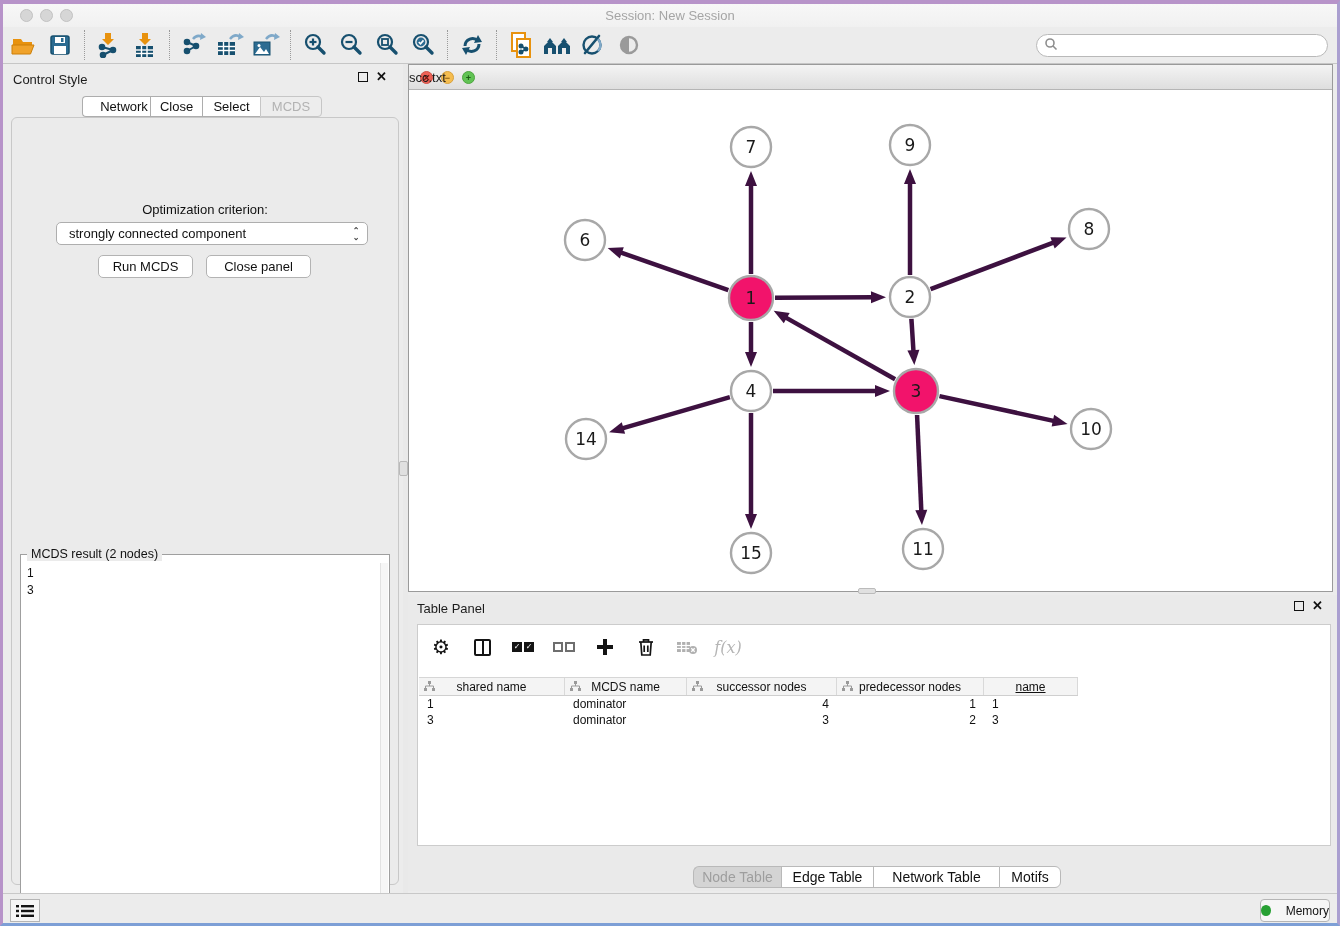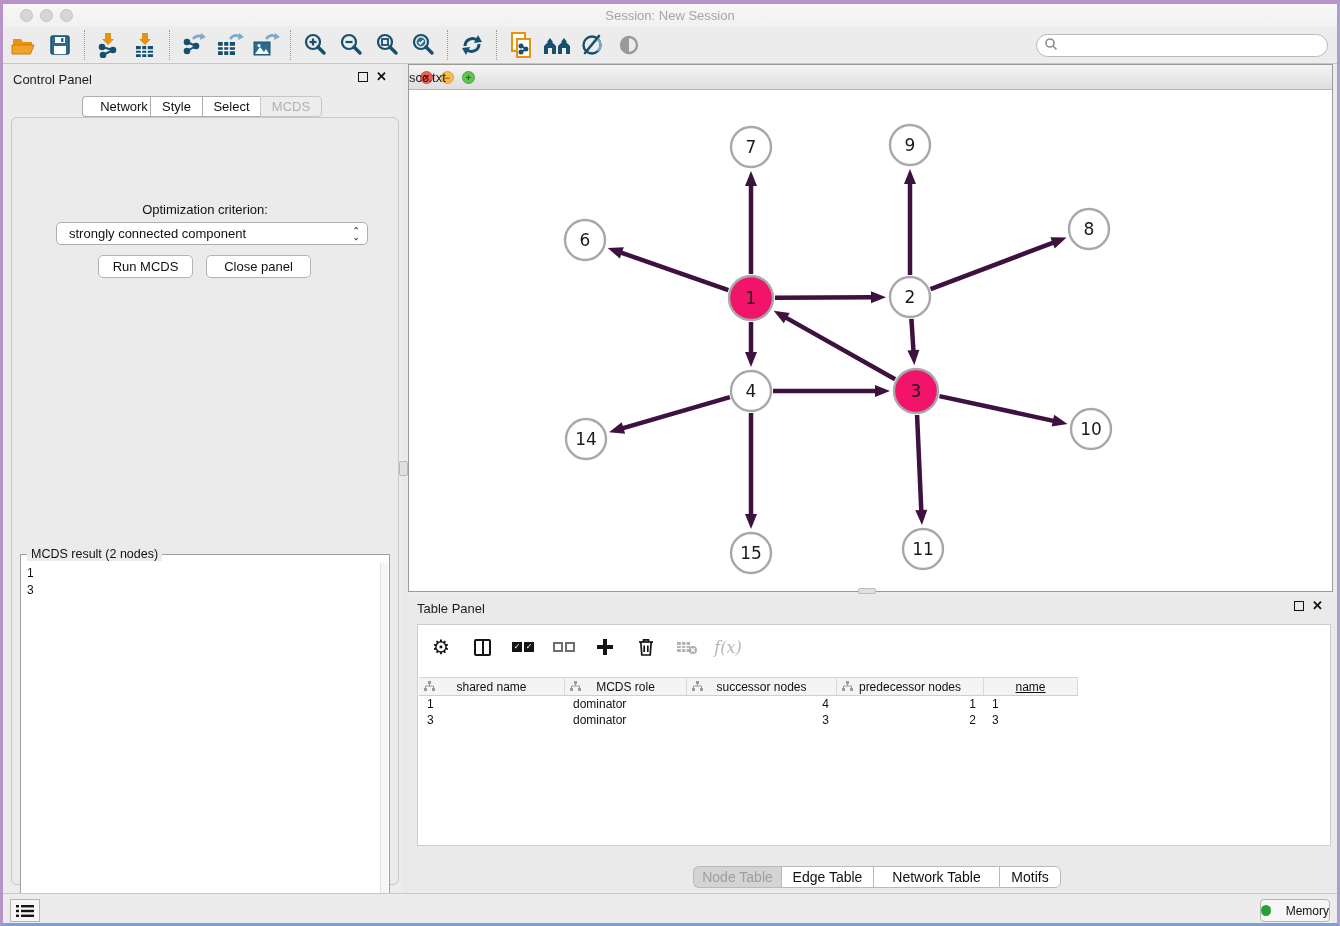--- a/index.html
+++ b/index.html
@@ -287,29 +287,29 @@
         <svg width="14" height="14" viewBox="0 0 14 14">
             <circle cx="6" cy="6" r="4" fill="none" stroke="#8e8e8e" stroke-width="1.6"></circle>
             <line x1="9" y1="9" x2="12.5" y2="12.5" stroke="#8e8e8e" stroke-width="1.6"></line>
           </svg>
       </span>
       <input type="text" value="" style="">
     </div>
   </div>
 
   <div class="control-panel">
-    <div class="panel-title">Control Panel</div>
+    <div class="panel-title">Control Style</div>
     <div class="win-btns" style="left:355px">
       <span class="float-glyph"></span>
       <span class="close-glyph">✕</span>
     </div>
 
     <div class="cp-tabs">
       <div class="cp-tab" style="width:68px">Network</div>
-      <div class="cp-tab" style="width:52px">Style</div>
+      <div class="cp-tab" style="width:52px">Close</div>
       <div class="cp-tab" style="width:58px">Select</div>
       <div class="cp-tab active" style="width:62px">MCDS</div>
     </div>
 
     <div class="cp-content">
       <div class="opt-label" style="top:84px">Optimization criterion:</div>
       <div class="combo" style="left:44px; top:104px; width:312px">
         <span>strongly connected component</span>
         <span class="combo-stepper">
             <span>⌃</span>
@@ -465,21 +465,21 @@
           </div>
           <div class="nt-hcell" style="width: 122px;">
             <svg width="11" height="11" viewBox="0 0 11 11">
               <g fill="#9a9a9a">
                 <rect x="4" y="0" width="3" height="3"></rect>
                 <rect x="0" y="7" width="3" height="3"></rect>
                 <rect x="8" y="7" width="3" height="3"></rect>
               </g>
               <path d="M5.5 3v2 M1.5 7V5h8v2" stroke="#9a9a9a" fill="none"></path>
             </svg>
-            <span>MCDS role</span>
+            <span>MCDS name</span>
           </div>
           <div class="nt-hcell" style="width: 150px;">
             <svg width="11" height="11" viewBox="0 0 11 11">
               <g fill="#9a9a9a">
                 <rect x="4" y="0" width="3" height="3"></rect>
                 <rect x="0" y="7" width="3" height="3"></rect>
                 <rect x="8" y="7" width="3" height="3"></rect>
               </g>
               <path d="M5.5 3v2 M1.5 7V5h8v2" stroke="#9a9a9a" fill="none"></path>
             </svg>

